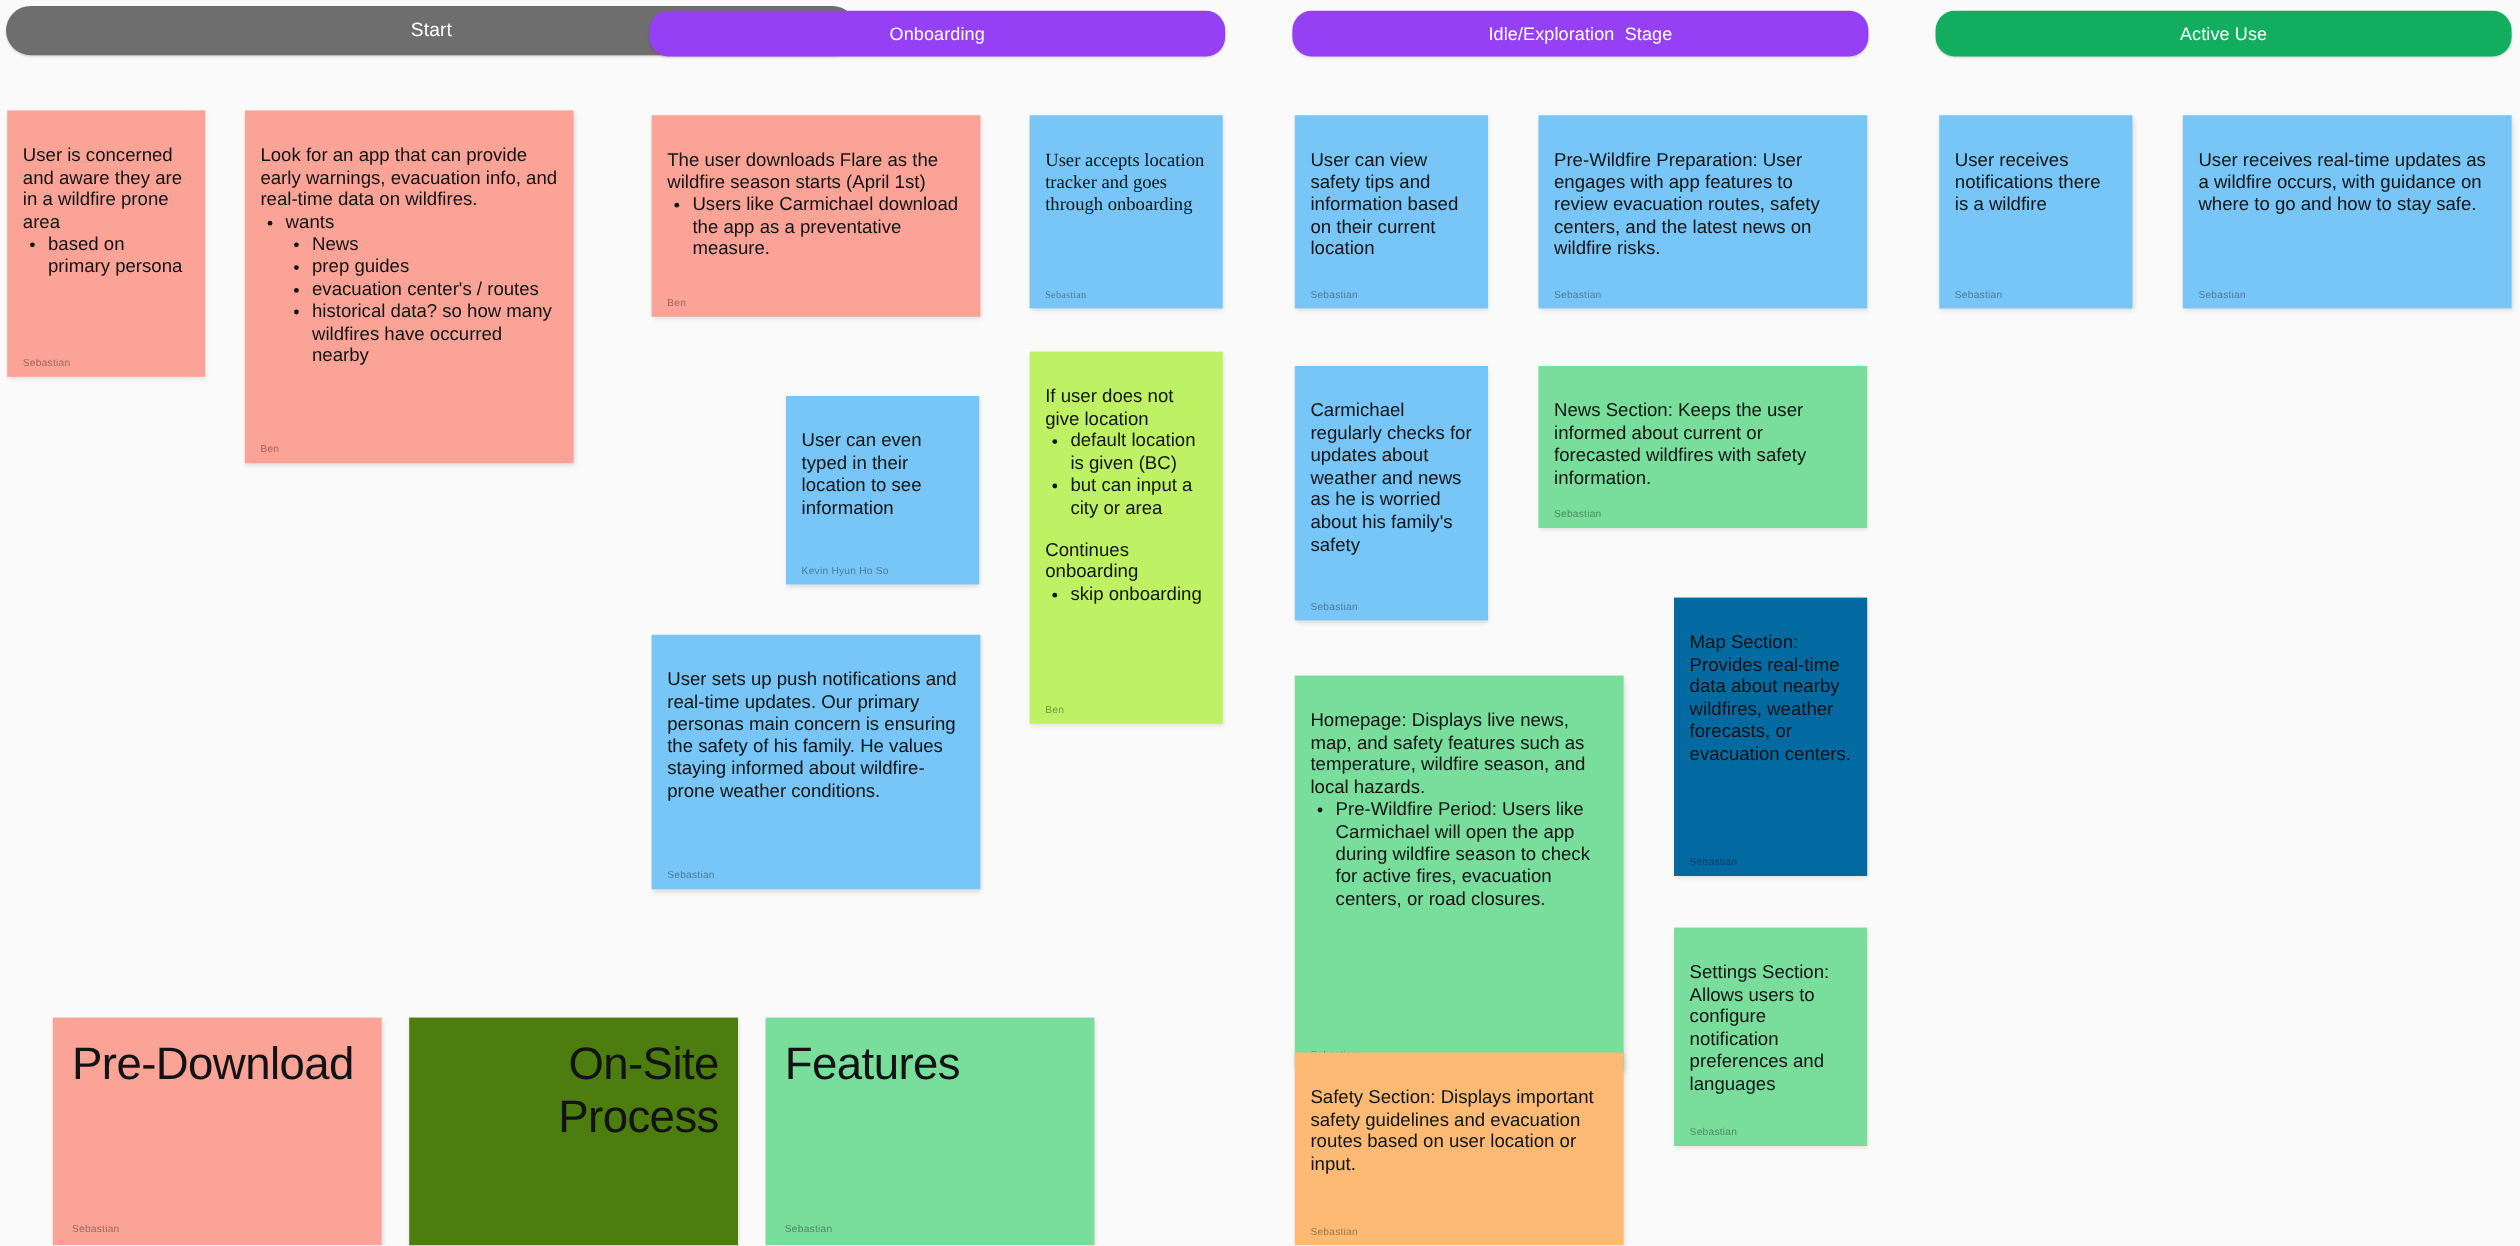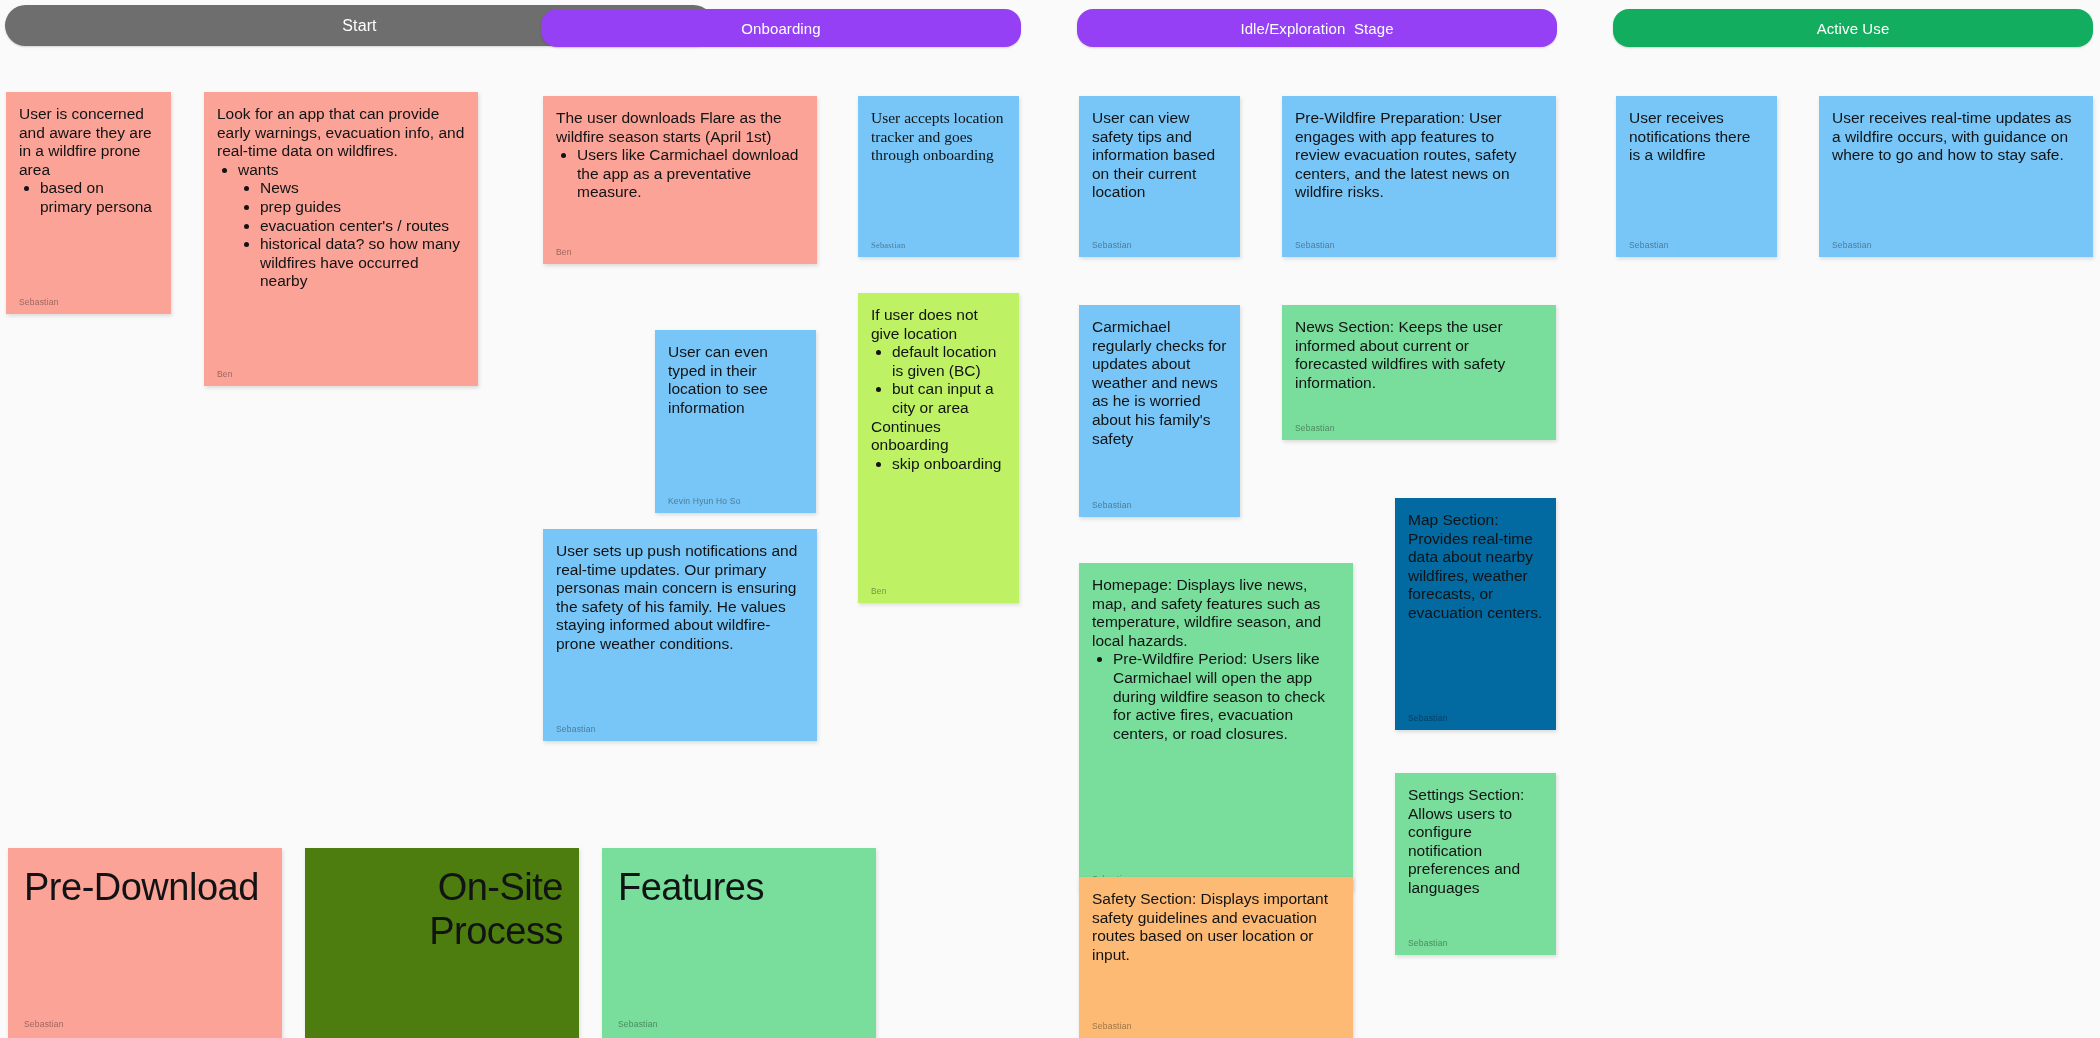--- a/index.html
+++ b/index.html
@@ -52,21 +52,21 @@
     color: #111314;
     box-shadow: 1px 2px 4px rgba(0,0,0,0.13);
     overflow: hidden;
     display: flex;
     flex-direction: column;
   }
   .note .note-body {
     flex: 1 1 auto;
   }
   .note p {
-    margin: 0 0 0 0;
+    margin: 16px 0 0 0;
   }
   .note ul {
     margin: 0;
     padding-left: 21px;
     list-style-type: disc;
   }
   .note ul ul {
     padding-left: 22px;
     margin: 0;
   }
@@ -81,20 +81,21 @@
     color: rgba(0,0,0,0.40);
     letter-spacing: 0.2px;
   }
   .note.big-title .note-body {
     font-size: 38px;
     line-height: 1.15;
     letter-spacing: -0.5px;
   }
   .note.big-title {
     padding: 18px 16px 10px 16px;
+    margin-left: 36px;
   }
 </style>
 </head>
 <body>
 
 <div id="board">
 
   <div class="stage-header start" style="left:5px; top:5px; width:709px; height:41px; background:#6e6e6e;">
     <span class="stage-header-label">Start</span>
   </div>
@@ -149,21 +150,21 @@
     <div class="author">Ben</div>
   </div>
 
   <div class="note" style="left:858px; top:96px; width:161px; height:161px; background:#78c6f7;font-family:Liberation Serif, serif;">
     <div class="note-body">
       <p>User accepts location tracker and goes through onboarding</p>
     </div>
     <div class="author">Sebastian</div>
   </div>
 
-  <div class="note" style="left:655px; top:330px; width:161px; height:183px; background:#78c6f7;">
+  <div class="note" style="left:655px; top:330px; width:161px; height:157px; background:#78c6f7;">
     <div class="note-body">
       <p>User can even typed in their location to see information</p>
     </div>
     <div class="author">Kevin Hyun Ho So</div>
   </div>
 
   <div class="note" style="left:858px; top:293px; width:161px; height:310px; background:#bef264;">
     <div class="note-body">
       <p>If user does not give location</p>
       <ul>

